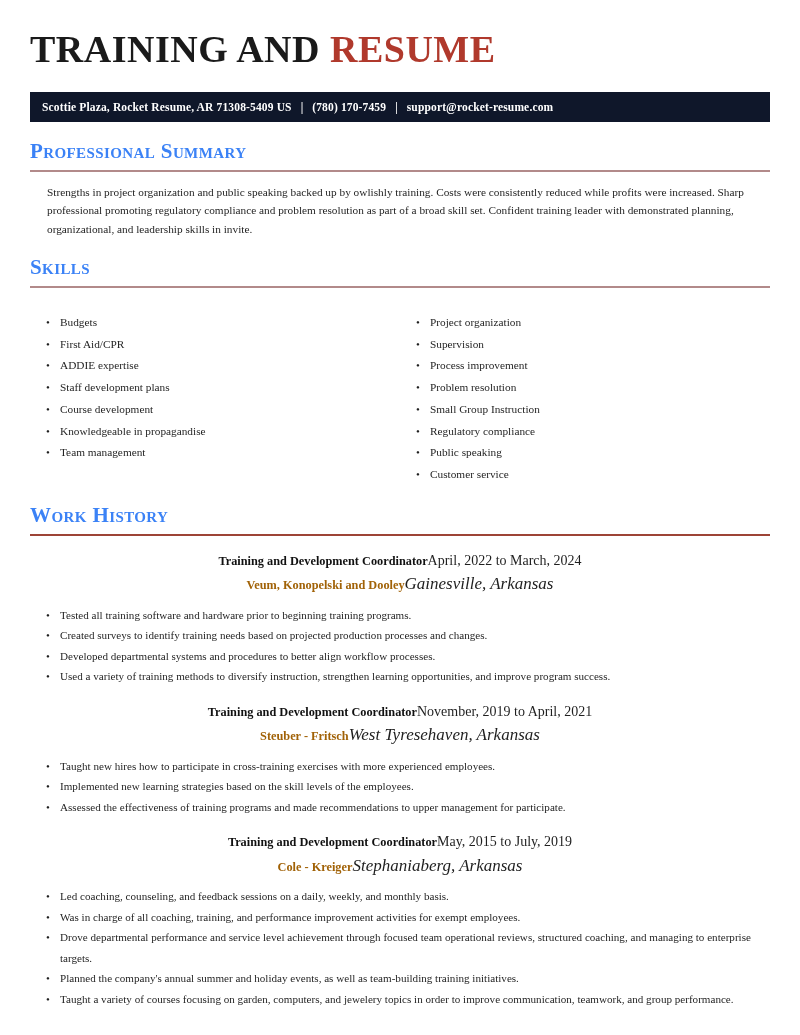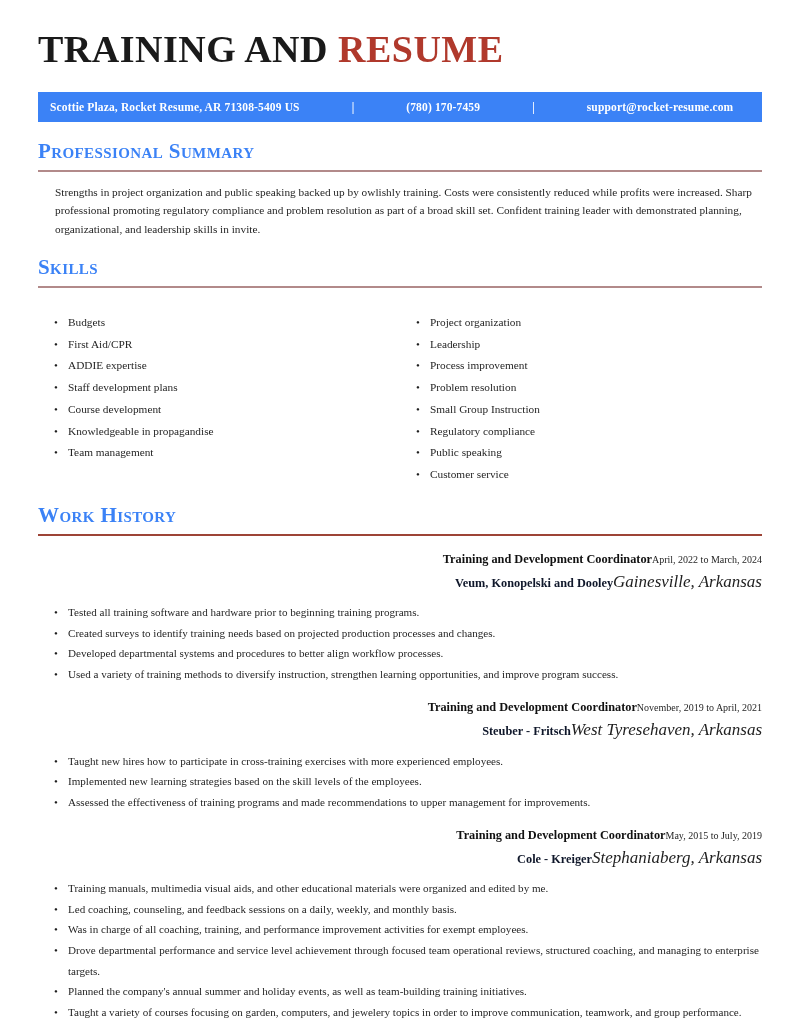--- a/index.html
+++ b/index.html
@@ -11,46 +11,45 @@
     width: 800px;
     height: 1035px;
     overflow: hidden;
     font-family: "Liberation Serif", "DejaVu Serif", serif;
     color: #1b1b1b;
   }
   .page {
     width: 800px;
     height: 1035px;
     box-sizing: border-box;
-    padding: 0 38px;
+    padding: 0 30px;
     position: relative;
   }
 
   
   .doc-title {
     font-size: 38px;
     font-weight: bold;
     letter-spacing: 0.5px;
     line-height: 1;
     padding-top: 30px;
     padding-bottom: 0;
     white-space: nowrap;
   }
   .doc-title .t-dark { color: #1a1a1a; }
   .doc-title .t-accent { color: #b0392c; }
 
   .contact-bar {
     margin-top: 24px;
-    background: #3b82f6;
+    background: #0f172a;
     height: 30px;
     display: flex;
     align-items: center;
     padding-left: 12px;
     box-sizing: border-box;
-    gap: 43px;
   }
   .contact-bar .c-text {
     color: #ffffff;
     font-size: 11.5px;
     font-weight: bold;
     letter-spacing: 0.15px;
   }
   .contact-bar .sep {
     color: #ffffff;
     font-size: 11.5px;
@@ -108,39 +107,39 @@
     left: -14px;
     top: 0;
     font-size: 11px;
     color: #1f1f1f;
   }
 
   
   .job { margin-top: 14px; }
   .job-row {
     display: flex;
-    justify-content: flex-end;
+    justify-content: center;
     align-items: baseline;
     line-height: 1.55;
   }
   .job-title {
     font-size: 12.3px;
     font-weight: bold;
     color: #111111;
   }
   .job-dates {
-    font-size: 10px;
+    font-size: 14px;
     color: #1f1f1f;
     text-align: right;
     white-space: nowrap;
   }
   .job-company {
     font-size: 12.3px;
     font-weight: bold;
-    color: #0f172a;
+    color: #a16207;
   }
   .job-location {
     font-size: 17px;
     font-style: italic;
     color: #1f1f1f;
     text-align: right;
     white-space: nowrap;
   }
   .job ul {
     margin: 7px 0 0 0;
@@ -197,21 +196,21 @@
           <li>ADDIE expertise</li>
           <li>Staff development plans</li>
           <li>Course development</li>
           <li>Knowledgeable in propagandise</li>
           <li>Team management</li>
         </ul>
       </div>
       <div class="skills-col">
         <ul>
           <li>Project organization</li>
-          <li>Leadership</li>
+          <li>Supervision</li>
           <li>Process improvement</li>
           <li>Problem resolution</li>
           <li>Small Group Instruction</li>
           <li>Regulatory compliance</li>
           <li>Public speaking</li>
           <li>Customer service</li>
         </ul>
       </div>
     </div>
   </div>
@@ -242,35 +241,34 @@
         <span class="job-title">Training and Development Coordinator</span>
         <span class="job-dates">November, 2019 to April, 2021</span>
       </div>
       <div class="job-row">
         <span class="job-company">Steuber - Fritsch</span>
         <span class="job-location">West Tyresehaven, Arkansas</span>
       </div>
       <ul>
         <li>Taught new hires how to participate in cross-training exercises with more experienced employees.</li>
         <li>Implemented new learning strategies based on the skill levels of the employees.</li>
-        <li>Assessed the effectiveness of training programs and made recommendations to upper management for improvements.</li>
+        <li>Assessed the effectiveness of training programs and made recommendations to upper management for participate.</li>
       </ul>
     </div>
 
     <div class="job">
       <div class="job-row">
         <span class="job-title">Training and Development Coordinator</span>
         <span class="job-dates">May, 2015 to July, 2019</span>
       </div>
       <div class="job-row">
         <span class="job-company">Cole - Kreiger</span>
         <span class="job-location">Stephaniaberg, Arkansas</span>
       </div>
       <ul>
-        <li>Training manuals, multimedia visual aids, and other educational materials were organized and edited by me.</li>
         <li>Led coaching, counseling, and feedback sessions on a daily, weekly, and monthly basis.</li>
         <li>Was in charge of all coaching, training, and performance improvement activities for exempt employees.</li>
         <li>Drove departmental performance and service level achievement through focused team operational reviews, structured coaching, and managing to enterprise targets.</li>
         <li>Planned the company's annual summer and holiday events, as well as team-building training initiatives.</li>
         <li>Taught a variety of courses focusing on garden, computers, and jewelery topics in order to improve communication, teamwork, and group performance.</li>
       </ul>
     </div>
   </div>
 
 </div>

